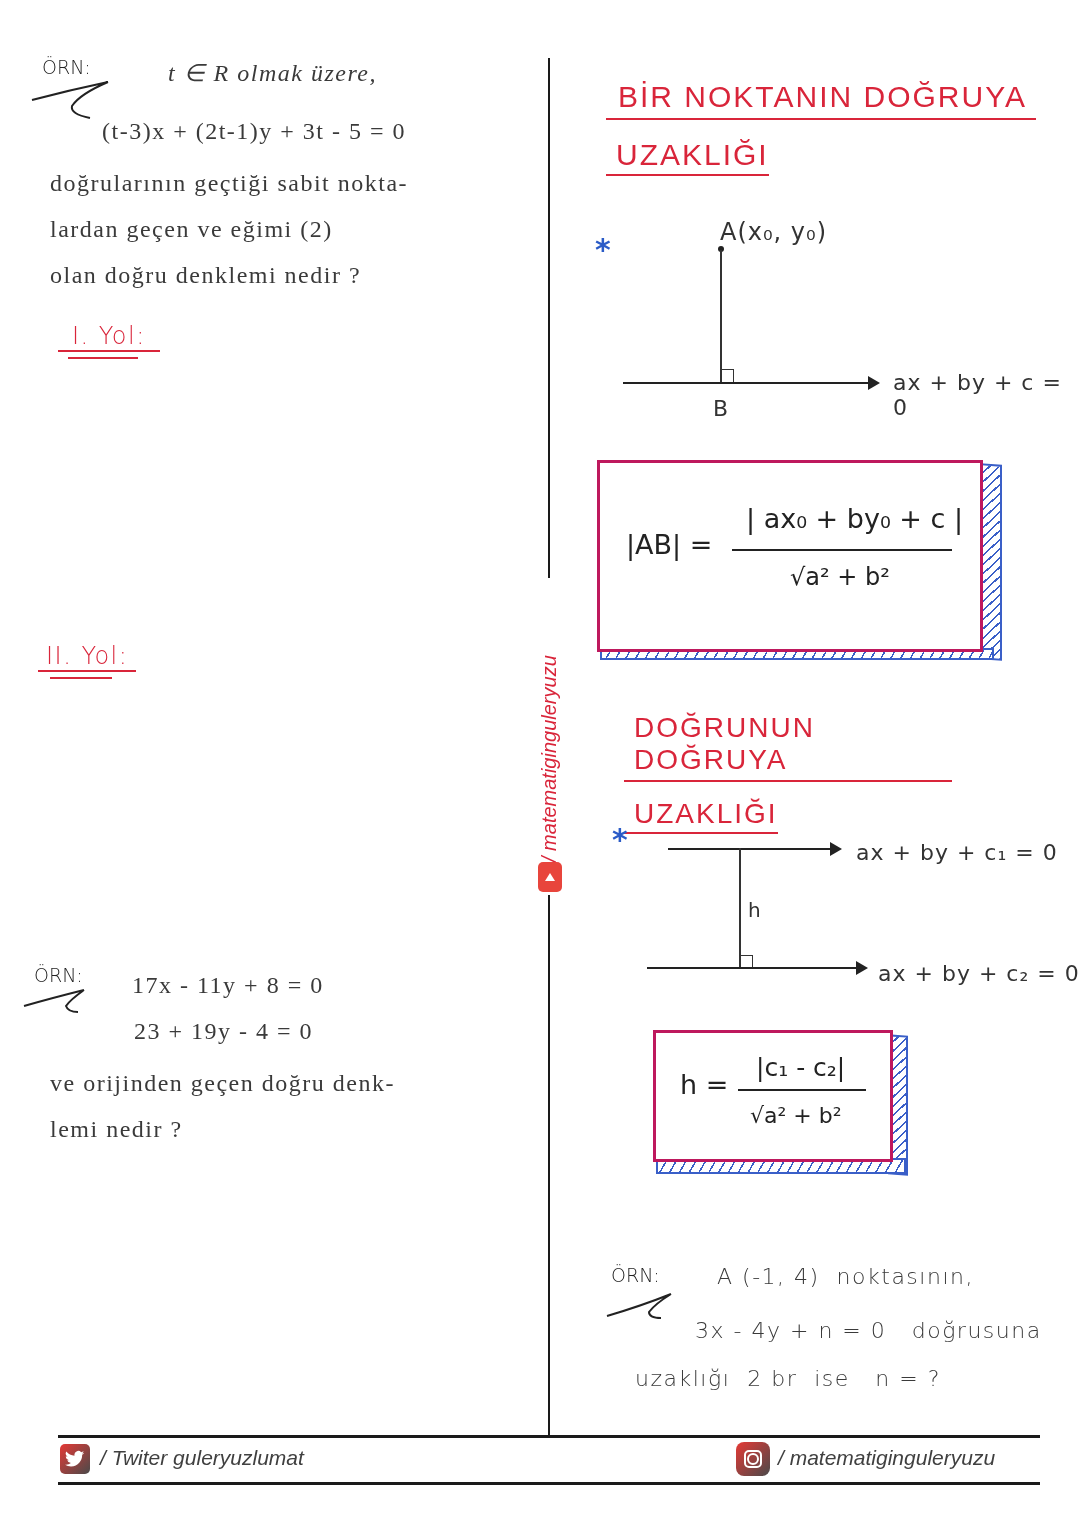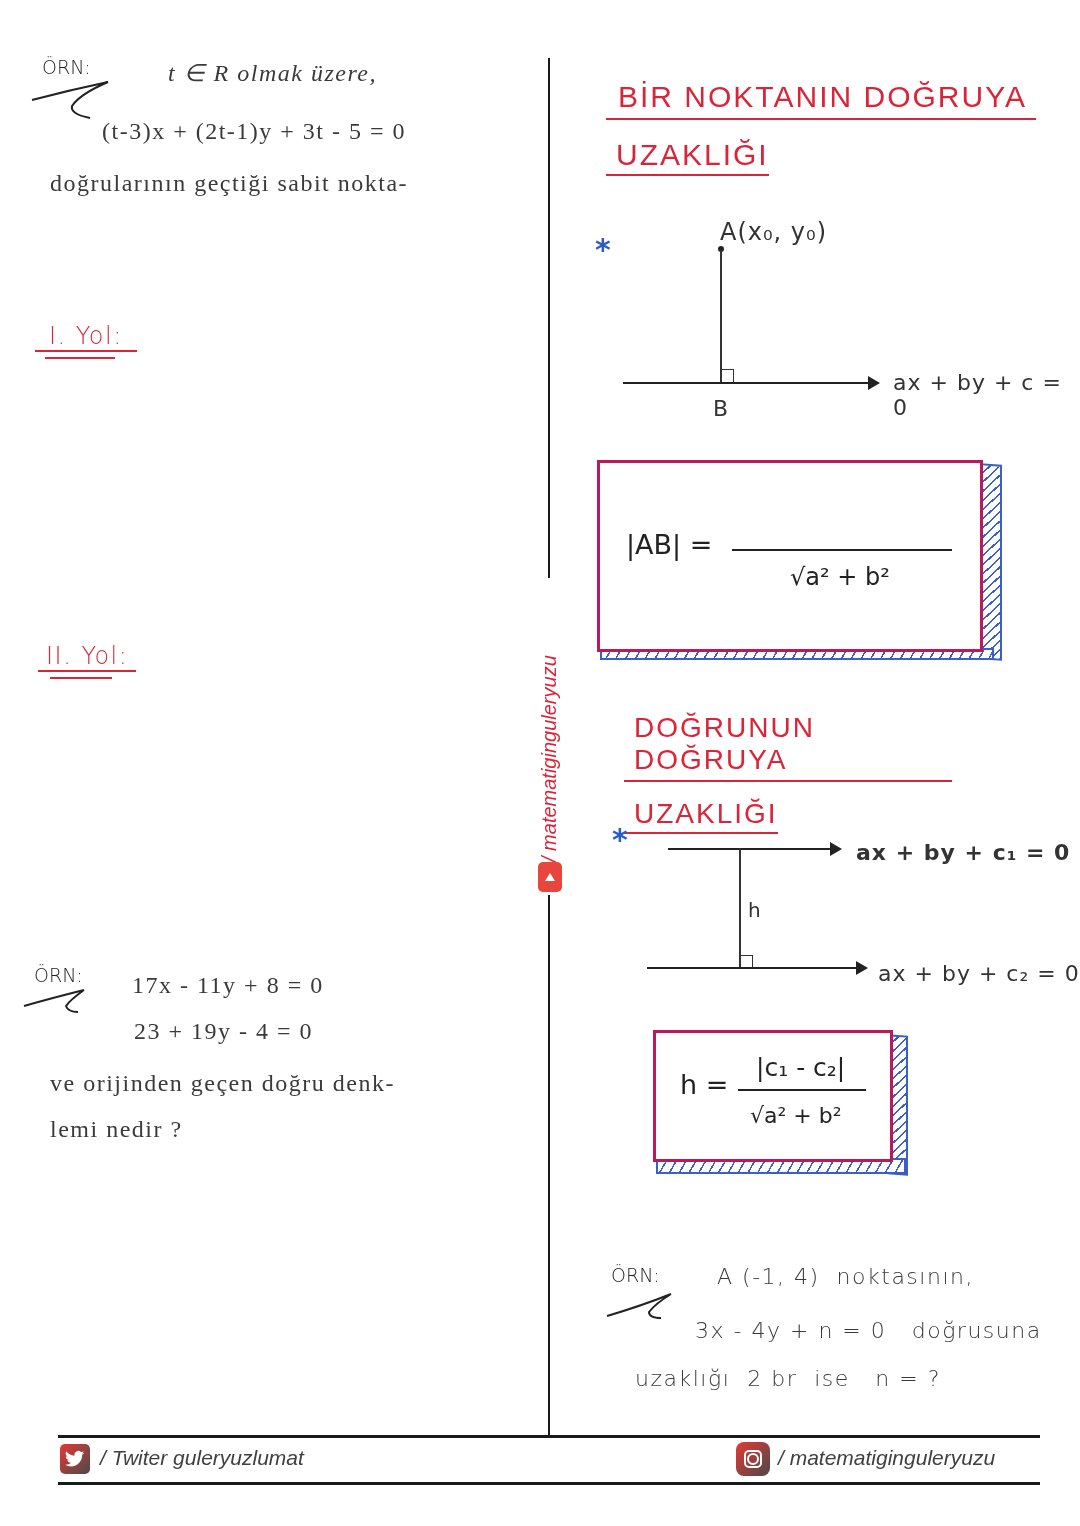--- a/index.html
+++ b/index.html
@@ -42,24 +42,26 @@
 
 <div class="abs" style="left:30px; top:50px; width:500px;">
   <div class="abs hand orn" style="left:12px; top:6px;">ÖRN:</div>
   <svg class="abs" style="left:0; top:28px;" width="80" height="50">
     <path d="M2 22 Q40 12 78 4 M78 4 Q50 16 42 28 Q40 36 60 40" stroke="#222" stroke-width="2" fill="none"></path>
   </svg>
   <div class="abs hand q-text" style="left:138px; top:0px; font-style:italic;">t ∈ R olmak üzere,</div>
   <div class="abs hand q-text" style="left:72px; top:58px;">(t-3)x + (2t-1)y + 3t - 5 = 0</div>
   <div class="abs hand q-text" style="left:20px; top:110px; width:480px;">
     <div>doğrularının geçtiği sabit nokta-</div>
+    <div>lardan geçen ve eğimi (2)</div>
+    <div>olan doğru denklemi nedir ?</div>
   </div>
 </div>
 
-<div class="abs hand red" style="left:35px; top:322px; font-size:24px;">
+<div class="abs hand red" style="left:58px; top:322px; font-size:24px;">
   <div style="padding:0 14px; border-bottom:2.5px solid #d9253a;">I. Yol:</div>
   <div style="margin:5px 0 0 10px; width:70px; height:2px; background:#d9253a;"></div>
 </div>
 
 <div class="abs hand red" style="left:38px; top:642px; font-size:24px;">
   <div style="padding:0 8px; border-bottom:2.5px solid #d9253a;">II. Yol:</div>
   <div style="margin:5px 0 0 12px; width:62px; height:2px; background:#d9253a;"></div>
 </div>
 
 <div class="abs" style="left:22px; top:960px; width:500px;">
@@ -87,33 +89,34 @@
 <div class="abs right-angle" style="left:720px; top:369px;"></div>
 <div class="abs line" style="left:623px; top:382px; width:250px;"></div>
 <div class="abs arrow" style="left:868px; top:376px;"></div>
 <div class="abs eq-label" style="left:893px; top:370px;">ax + by + c = 0</div>
 <div class="abs eq-label" style="left:713px; top:396px;">B</div>
 
 <div class="abs hatch-r" style="left:980px; top:464px; width:18px; height:192px; transform:skewY(4deg);"></div>
 <div class="abs hatch-b" style="left:600px; top:648px; width:390px; height:8px;"></div>
 <div class="abs box" style="left:597px; top:460px; width:380px; height:186px;">
   <div class="abs formula" style="left:26px; top:66px;">|AB| =</div>
+  <div class="abs formula" style="left:146px; top:40px;">| ax₀ + by₀ + c |</div>
   <div class="abs frac-line" style="left:132px; top:86px; width:220px;"></div>
   <div class="abs formula" style="left:190px; top:100px; font-size:24px;">√a² + b²</div>
 </div>
 
 <div class="abs red-title" style="left:624px; top:684px; font-size:28px;">
   <div style="padding:0 0 4px 10px; border-bottom:2.5px solid #d9253a; width:318px;margin-top:28px;">DOĞRUNUN DOĞRUYA</div>
   <div style="margin-top:16px; padding:0 0 2px 10px; border-bottom:2.5px solid #d9253a; display:inline-block;">UZAKLIĞI</div>
 </div>
 
 <div class="abs star" style="left:612px; top:822px;">*</div>
 <div class="abs line" style="left:668px; top:848px; width:166px;"></div>
 <div class="abs arrow" style="left:830px; top:842px;"></div>
-<div class="abs eq-label" style="left:856px; top:840px;font-weight:bold;">ax + by + c₁ = 0</div>
+<div class="abs eq-label" style="left:856px; top:840px;">ax + by + c₁ = 0</div>
 <div class="abs vline" style="left:739px; top:848px; height:120px;"></div>
 <div class="abs eq-label" style="left:748px; top:898px; font-size:20px;">h</div>
 <div class="abs right-angle" style="left:739px; top:955px;"></div>
 <div class="abs line" style="left:647px; top:967px; width:214px;"></div>
 <div class="abs arrow" style="left:856px; top:961px;"></div>
 <div class="abs eq-label" style="left:878px; top:961px;">ax + by + c₂ = 0</div>
 
 <div class="abs hatch-r" style="left:888px; top:1035px; width:16px; height:136px; transform:skewY(4deg);"></div>
 <div class="abs hatch-b" style="left:656px; top:1158px; width:246px; height:12px;"></div>
 <div class="abs box" style="left:653px; top:1030px; width:234px; height:126px;">

